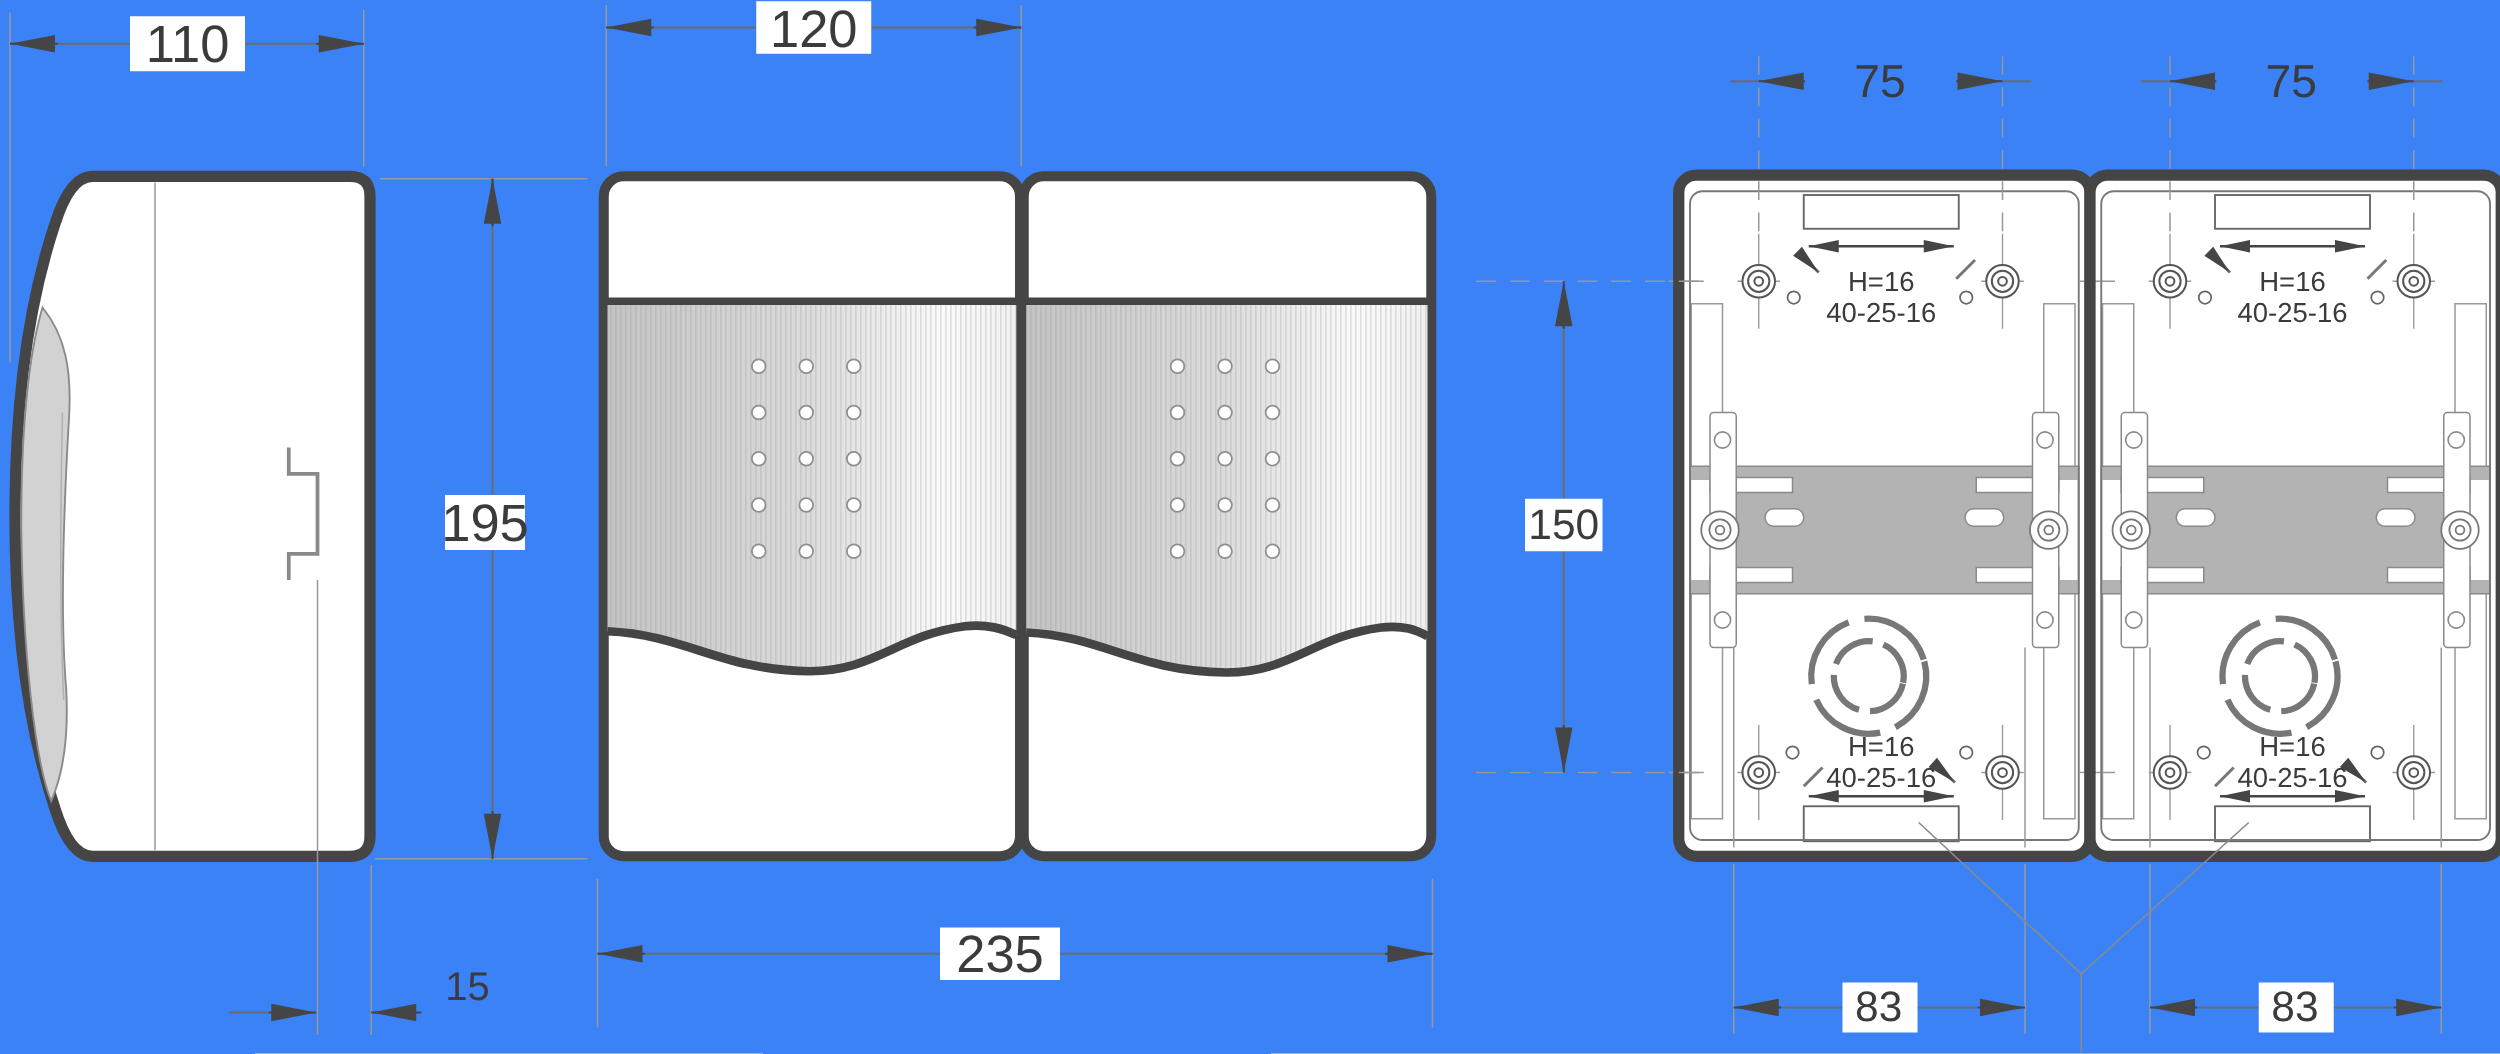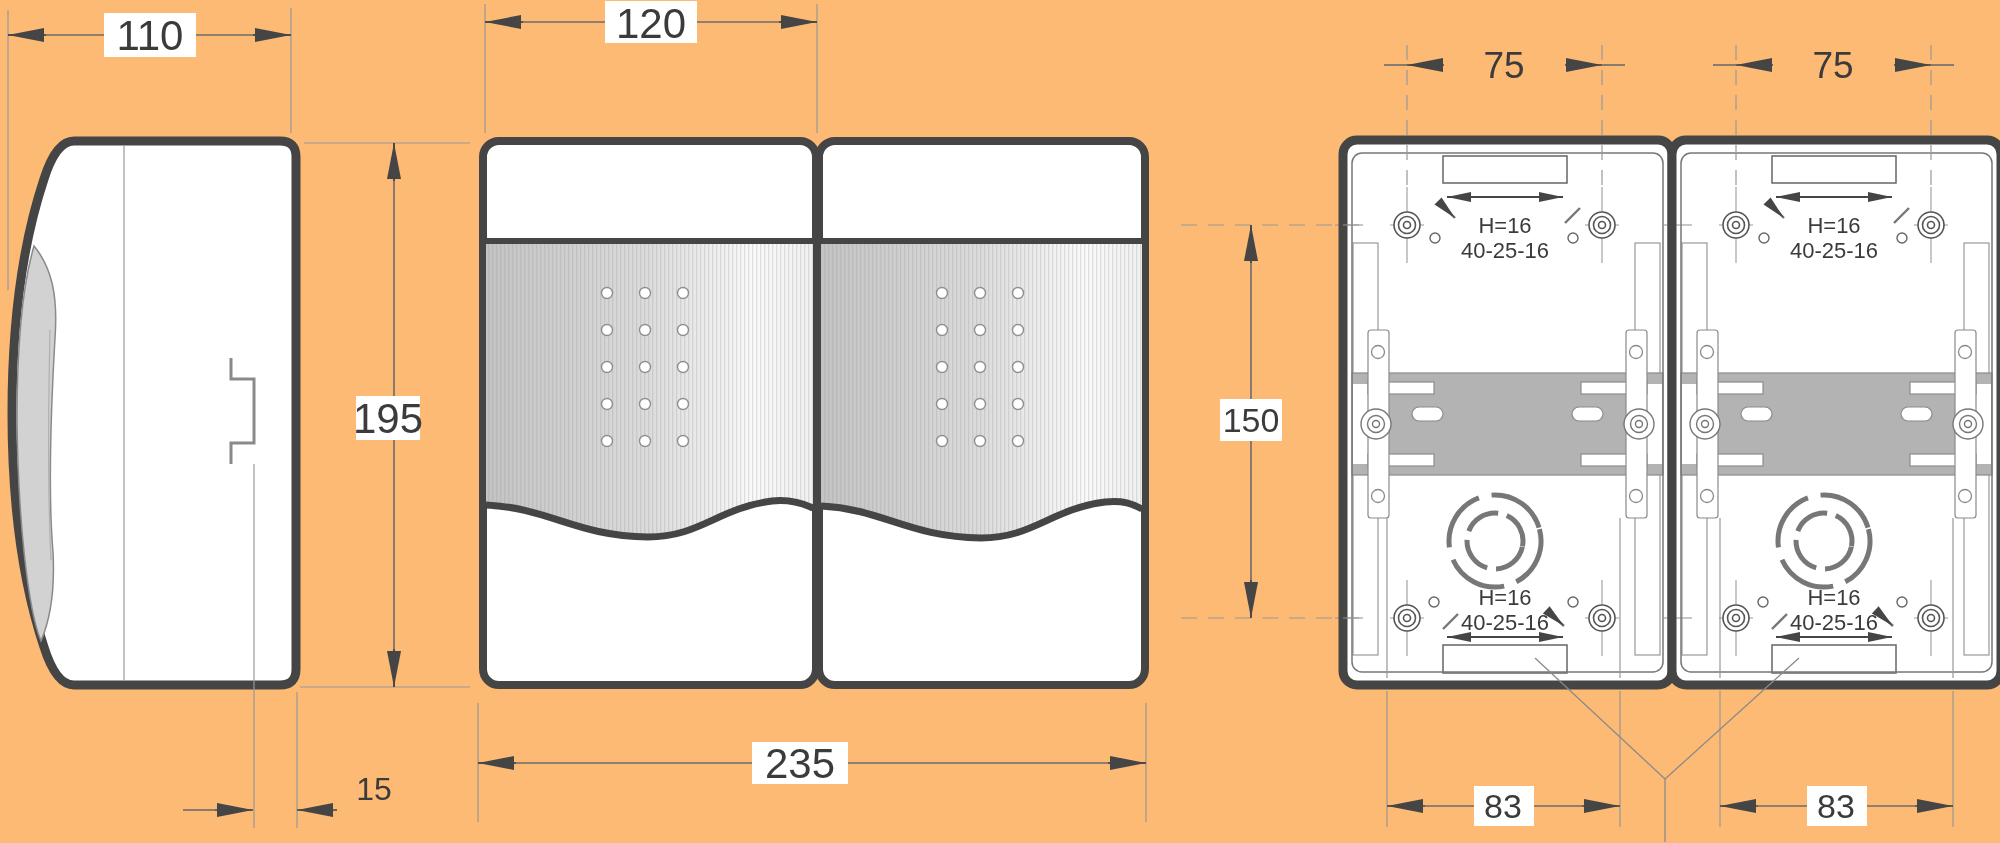--- a/index.html
+++ b/index.html
@@ -1,16 +1,16 @@
 <!DOCTYPE html>
 <html><head>
 <meta charset="utf-8">
 <style>
   html,body{margin:0;padding:0;background:#fff;}
-  .canvas-wrap{width:2000px;height:843px;background:#fdba74;position:relative;overflow:hidden;}
+  .canvas-wrap{width:2000px;height:843px;background:#3b82f6;position:relative;overflow:hidden;}
   svg{display:block;}
   text{font-family:"Liberation Sans","DejaVu Sans",sans-serif;fill:#3b3b3b;}
   .dim-xl{font-size:42px;}
   .dim-l{font-size:37px;}
   .dim-m{font-size:34px;}
   .dim-s{font-size:32px;}
   .note{font-size:22px;}
   .thin{stroke:#989898;stroke-width:1.2;fill:none;}
   .dimline{stroke:#6b6b6b;stroke-width:1.6;fill:none;}
   .halo{fill:#ffffff;}

